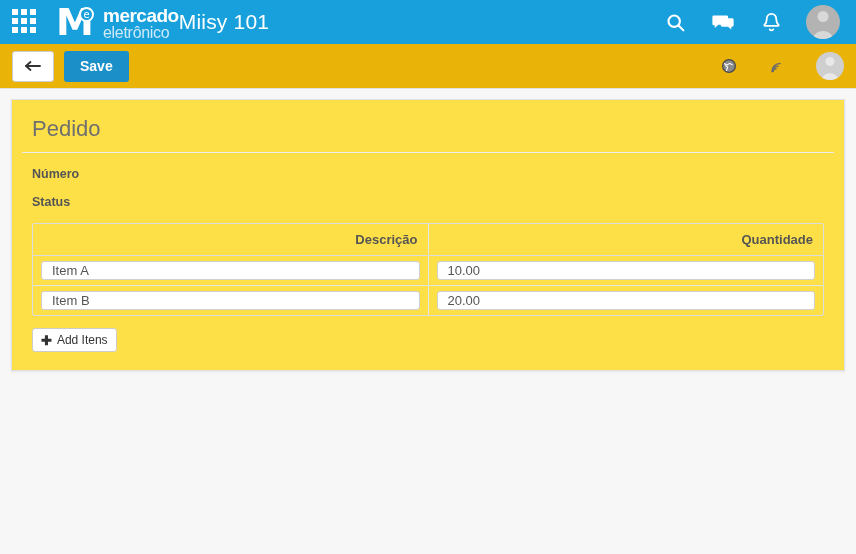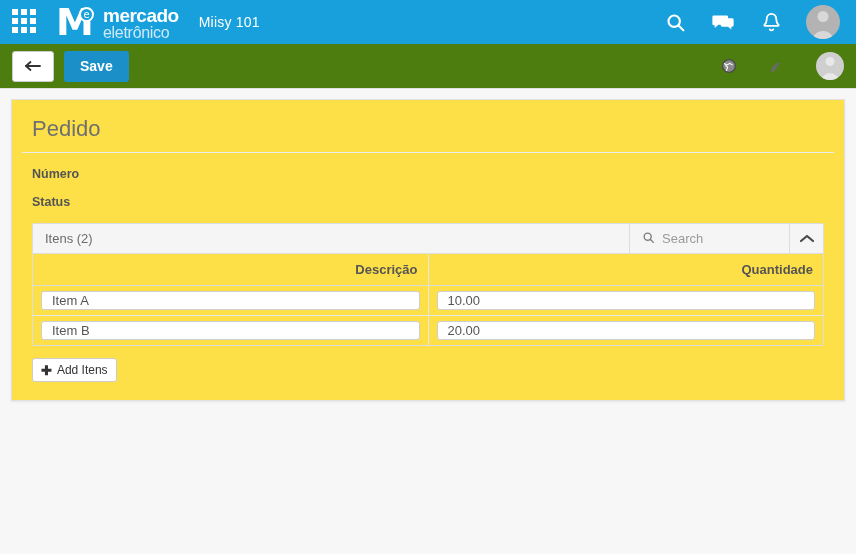--- a/index.html
+++ b/index.html
@@ -66,22 +66,21 @@
     letter-spacing: -0.5px;
   }
   .brand-words .bw2 {
     display: block;
     color: #cfe9f7;
     font-size: 16px;
     letter-spacing: -0.3px;
   }
   .app-title {
     color: #ffffff;
-    font-size: 14px;
-    margin-left: 20px;
+    font-size: 21px;
     letter-spacing: 0.2px;
   }
   .topbar-right {
     margin-left: auto;
     display: flex;
     align-items: center;
     gap: 22px;
     padding-right: 4px;
   }
   .tb-icon {
@@ -111,21 +110,21 @@
     bottom: -9px; left: 50%;
     transform: translateX(-50%);
     width: 22px; height: 17px;
     border-radius: 11px 11px 0 0;
     background: #d8d8d8;
   }
 
   
   .actionbar {
     height: 45px;
-    background: #4d7c0f;
+    background: #eab308;
     border-bottom: 1px solid #e2e2e2;
     display: flex;
     align-items: center;
     padding: 0 12px 0 12px;
   }
   .btn-back {
     width: 42px; height: 31px;
     background: #ffffff;
     border: 1px solid #cccccc;
     border-radius: 3px;
@@ -410,37 +409,20 @@
 
     <div class="field-group">
       <label class="field-label">Número</label>
     </div>
 
     <div class="field-group">
       <label class="field-label">Status</label>
     </div>
 
     <div class="panel">
-      <div class="panel-head">
-        <span class="panel-head-title">Itens (2)</span>
-        <div class="panel-search">
-          <span>
-            <svg width="13" height="13" viewBox="0 0 24 24" fill="none" stroke="#7d7d7d" stroke-width="2.6" stroke-linecap="round">
-              <circle cx="10.5" cy="10.5" r="6.5"></circle>
-              <line x1="15.5" y1="15.5" x2="21" y2="21"></line>
-            </svg>
-          </span>
-          <input type="text" placeholder="Search" style="">
-        </div>
-        <div class="panel-collapse">
-          <svg width="14" height="9" viewBox="0 0 14 9" fill="none" stroke="#4a4a4a" stroke-width="2.2" stroke-linecap="round" stroke-linejoin="round">
-            <polyline points="1,7 7,2 13,7"></polyline>
-          </svg>
-        </div>
-      </div>
 
       <table class="items">
         <thead>
           <tr>
             <th class="col-desc">Descrição</th>
             <th>Quantidade</th>
           </tr>
         </thead>
         <tbody>
           <tr>

